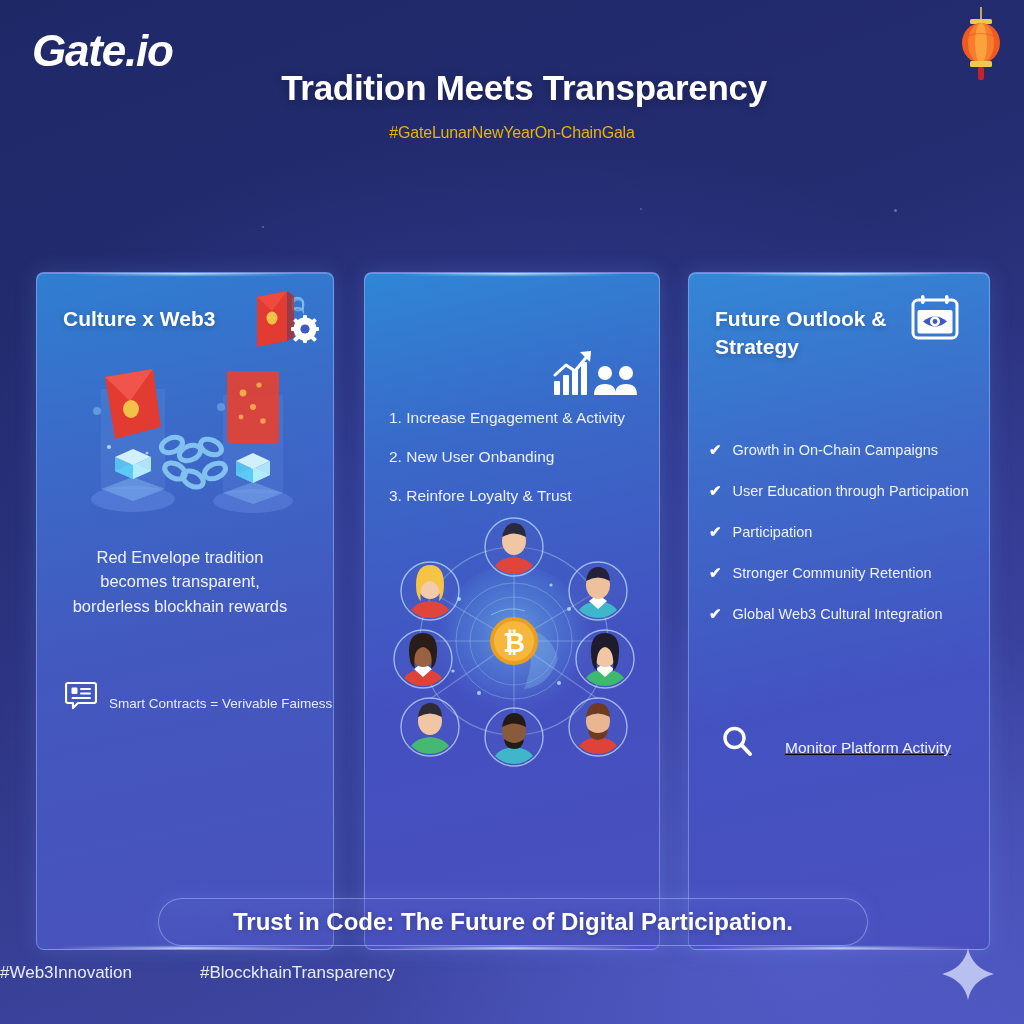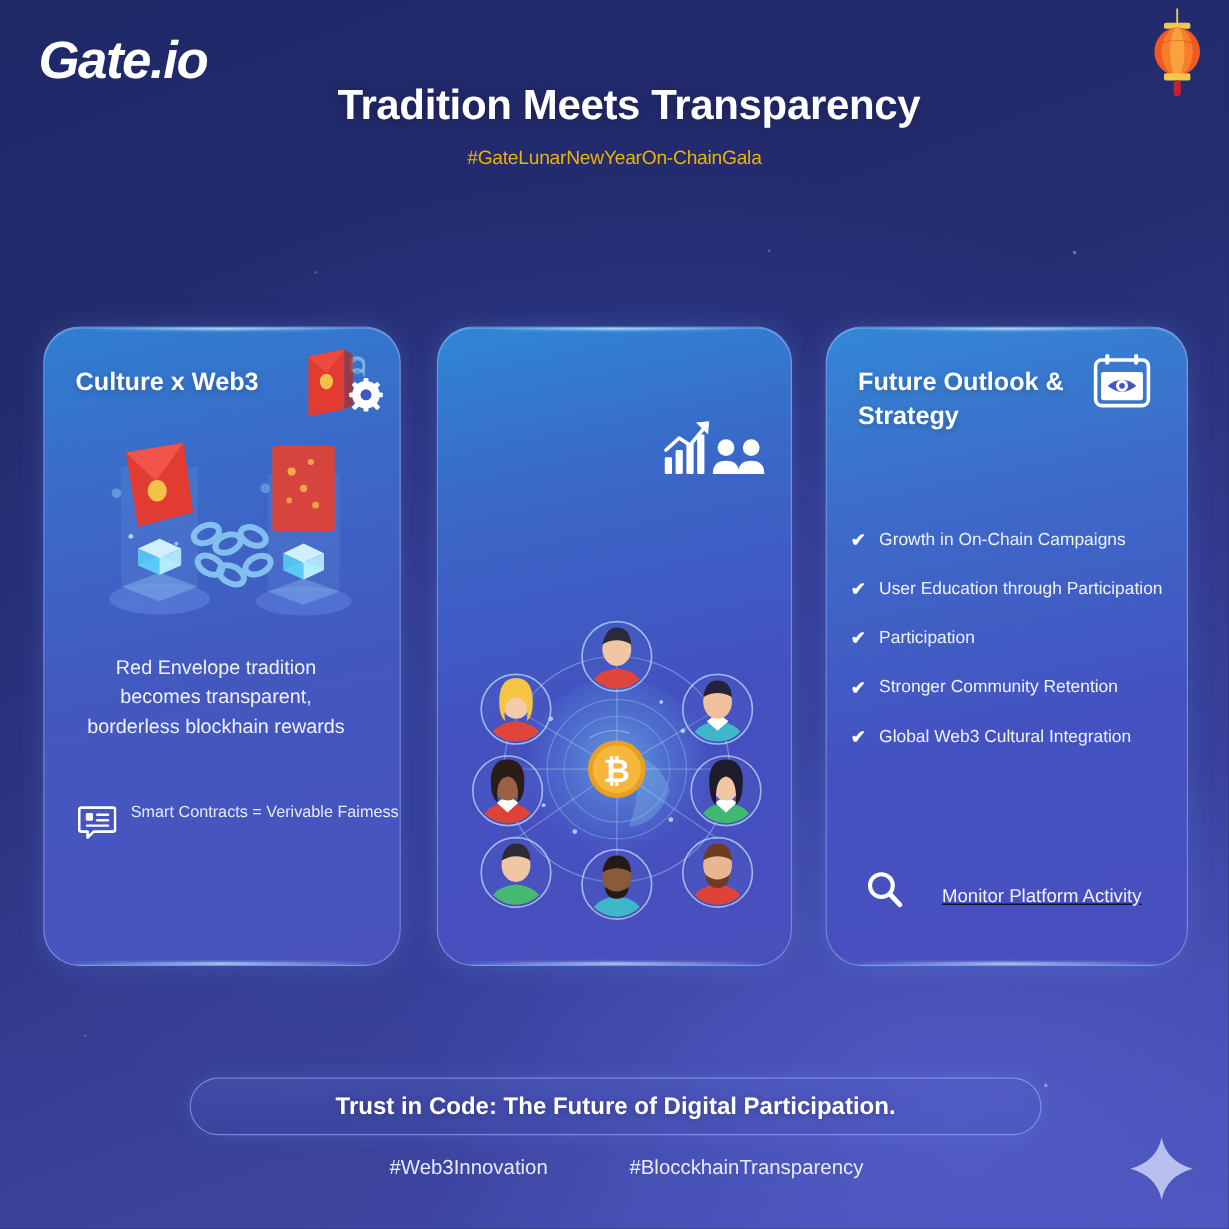--- a/index.html
+++ b/index.html
@@ -41,22 +41,22 @@
     position:absolute; left:0; right:0; top:124px;
     text-align:center; color:#eab308;
     font-size:16px; letter-spacing:-0.2px;
   }
 
   
   #lantern { position:absolute; left:957px; top:6px; width:48px; height:76px; }
 
   
   .card {
-    position:absolute; top:272px; height:533px;
-    border-radius:30px;
+    position:absolute; top:272px; height:678px;
+    border-radius:8px;
     border:1px solid rgba(178,198,255,.45);
     box-shadow:
       0 0 22px rgba(120,170,255,.18),
       inset 0 1px 0 rgba(255,255,255,.22);
     overflow:hidden;
   }
   .card::before {
     content:""; position:absolute; left:12%; right:12%; top:-1px; height:3px;
     background:linear-gradient(90deg, rgba(150,220,255,0) 0%, #b8ecff 50%, rgba(150,220,255,0) 100%);
     filter:blur(1.2px);
@@ -94,22 +94,22 @@
     white-space:nowrap;
   }
   .check { color:#ffffff; font-size:15px; font-weight:bold; flex:0 0 auto; }
 
   
   #c1-desc {
     position:absolute; left:28px; top:272px; width:230px;
     color:#eef1ff; font-size:16.5px; line-height:1.48;text-align:center;
   }
   #c1-footer {
-    position:absolute; left:28px; top:396px;
-    display:flex; align-items:flex-start; gap:12px;
+    position:absolute; left:28px; top:406px;
+    display:flex; align-items:flex-end; gap:12px;
   }
   #c1-footer .lbl { color:#e4ebff; font-size:13.5px; white-space:nowrap; }
 
   #c3-footer {
     position:absolute; left:32px; top:452px;
     display:flex; align-items:flex-end; gap:32px;text-decoration:underline;
   }
   #c3-footer .lbl { color:#eef2ff; font-size:15.5px; white-space:nowrap; }
 
   
@@ -119,26 +119,26 @@
   
   #banner {
     position:absolute; left:158px; top:898px; width:710px; height:48px;
     border-radius:24px;
     border:1px solid rgba(176,196,255,.5);
     background:linear-gradient(180deg, rgba(86,100,200,.32) 0%, rgba(70,84,185,.18) 100%);
     display:flex; align-items:center; justify-content:center;
     box-shadow:0 0 18px rgba(130,170,255,.16);
   }
   #banner span {
-    color:#ffffff; font-size:20px; font-weight:bold;
+    color:#ffffff; font-size:24px; font-weight:bold;
     text-shadow:0 1px 6px rgba(0,0,0,.25);
   }
   #tags {
     position:absolute; left:0; right:0; top:963px;
-    display:flex; justify-content:center; gap:68px;padding-left:20px;
+    display:flex; gap:68px;
   }
   #tags span { color:#e6ebff; font-size:17px; }
 
   #sparkle { position:absolute; left:940px; top:946px; width:56px; height:56px; }
 </style>
 </head>
 <body>
 
 <div id="bg"></div>
 <div id="bg-dots">
@@ -256,20 +256,25 @@
     <rect x="19" y="20" width="6" height="26" rx="1"></rect>
     <rect x="28" y="13" width="6" height="33" rx="1"></rect>
     <path d="M2 26 L13 16 L22 22 L36 5" stroke="#ffffff" stroke-width="3" fill="none" stroke-linecap="round" stroke-linejoin="round"></path>
     <path d="M27 3 L38 2 L37 13 Z"></path>
     <circle cx="52" cy="24" r="7"></circle>
     <path d="M41 46 q0-11 11-11 q11 0 11 11 z"></path>
     <circle cx="73" cy="24" r="7"></circle>
     <path d="M62 46 q0-11 11-11 q11 0 11 11 z"></path>
   </svg>
 
+  <ul class="num-list">
+    <li>1. Increase Engagement &amp; Activity</li>
+    <li>2. New User Onbanding</li>
+    <li>3. Reinfore Loyalty &amp; Trust</li>
+  </ul>
 
   <svg id="c2-illo" viewBox="0 0 262 270">
     <defs>
       <radialGradient id="globeGrad" cx="50%" cy="45%" r="55%">
         <stop offset="0%" stop-color="#7fd6f5" stop-opacity=".55"></stop>
         <stop offset="70%" stop-color="#5a9fe8" stop-opacity=".22"></stop>
         <stop offset="100%" stop-color="#4a64cf" stop-opacity="0"></stop>
       </radialGradient>
     </defs>
     <circle cx="131" cy="130" r="76" fill="url(#globeGrad)"></circle>

